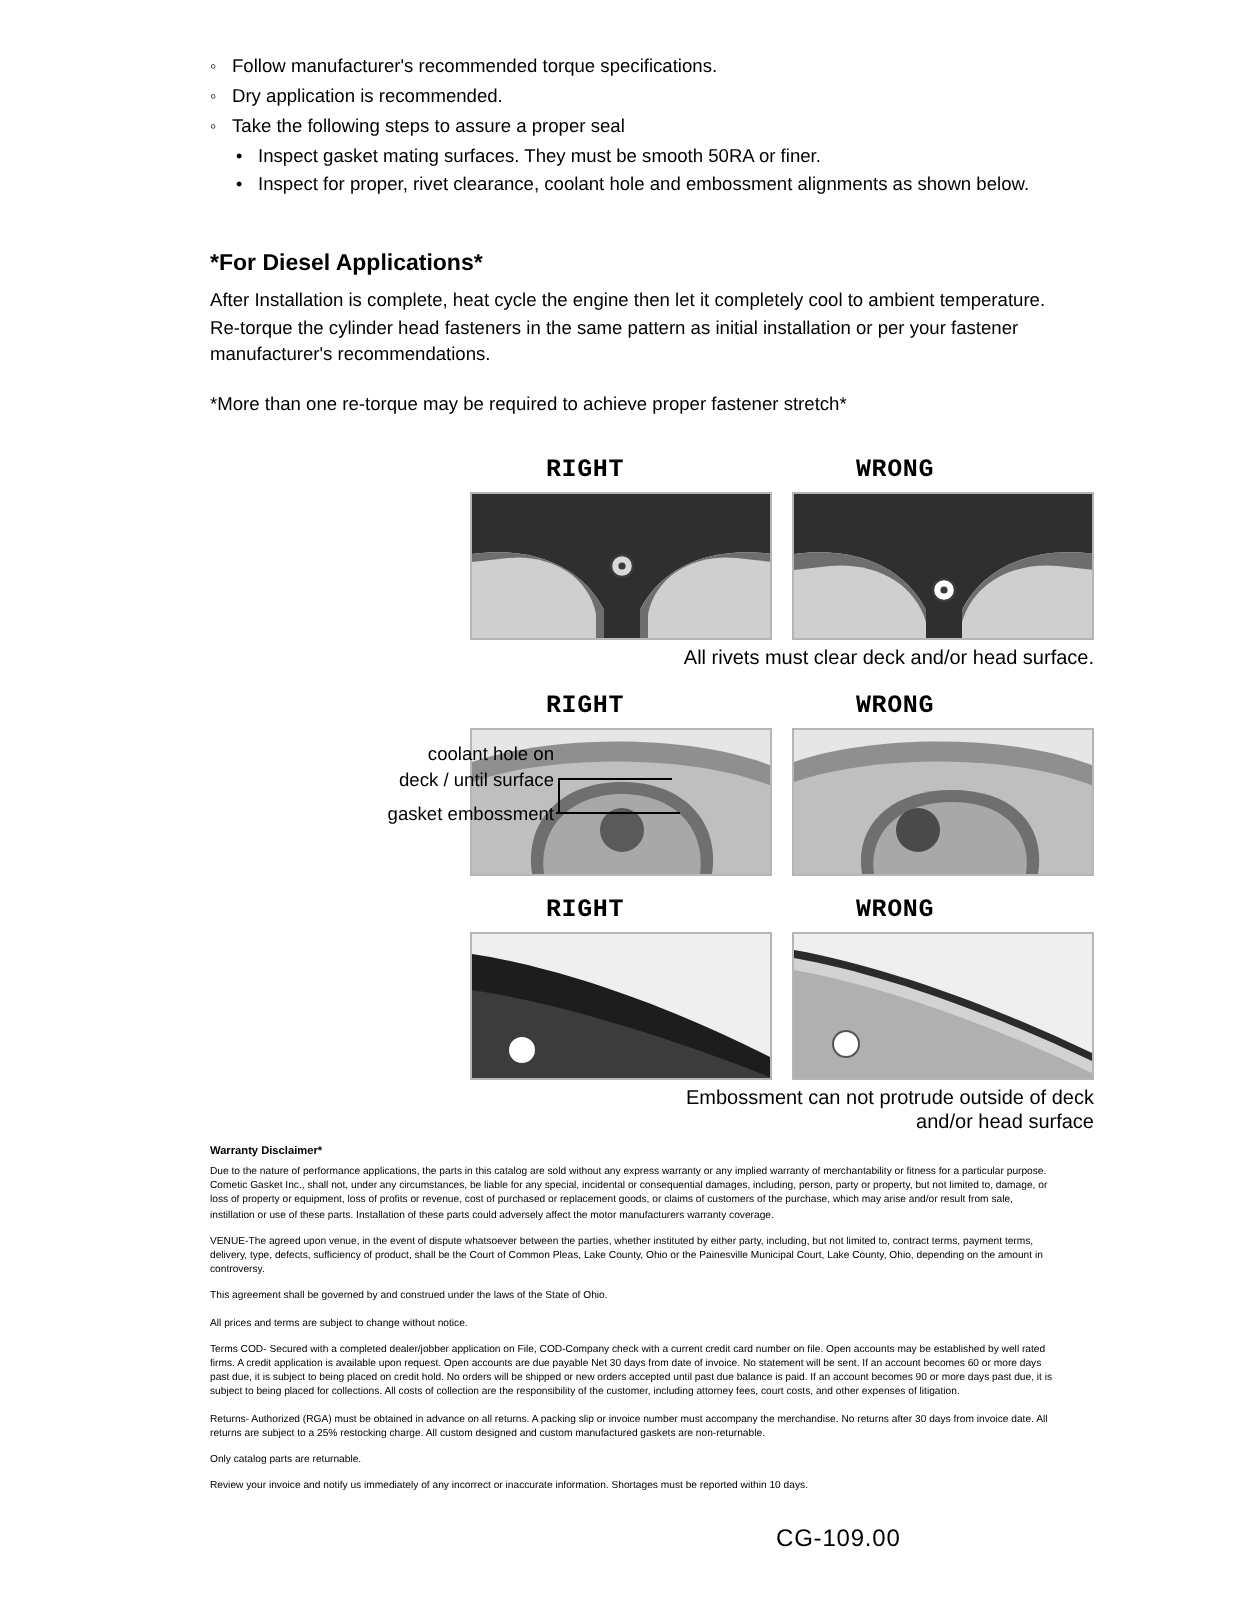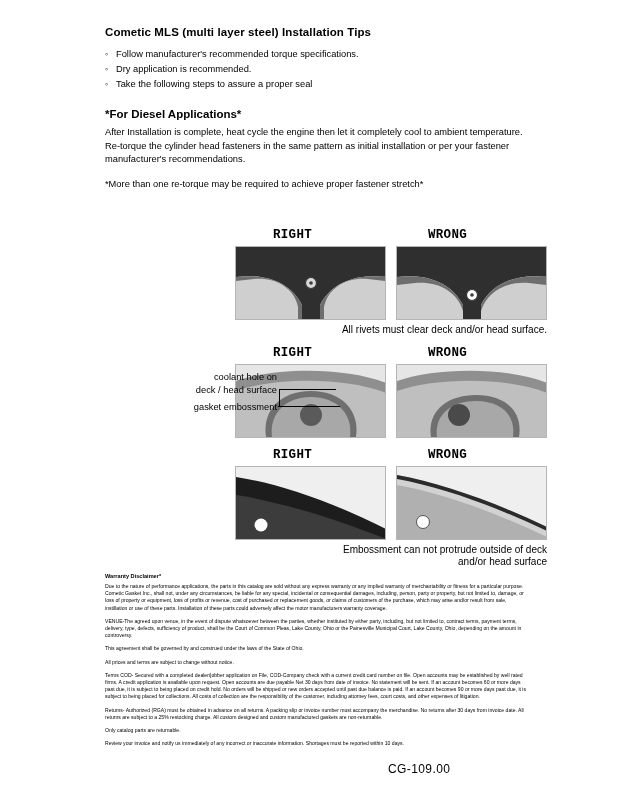--- a/index.html
+++ b/index.html
@@ -66,21 +66,21 @@
   ul.subbullets > li::before {
     content: "\2022";
     position: absolute;
     left: 2px;
     top: 0;
     font-size: 9px;
   }
   h2.subtitle {
     font-size: 11.5px;
     font-weight: bold;
-    margin: 17px 0 6px 0;
+    margin: 27px 0 6px 0;
   }
   p.body {
     font-size: 9.3px;
     line-height: 13.6px;
     margin: 0 0 11px 0;
   }
   p.body.last { margin-bottom: 0; }
 
   
   .figures {
@@ -169,27 +169,30 @@
     font-weight: normal;
     letter-spacing: 0.4px;
   }
 </style>
 </head>
 <body>
 
 <div class="page">
 
   <div class="content">
-    <h1 class="title">Cometic MLS (multi layer steel) Installation Tips</h1>
 
     <ul class="bullets">
       <li>Follow manufacturer's recommended torque specifications.</li>
       <li>Dry application is recommended.</li>
       <li>
         <span>Take the following steps to assure a proper seal</span>
+        <ul class="subbullets">
+          <li>Inspect gasket mating surfaces.  They must be smooth 50RA or finer.</li>
+          <li>Inspect for proper, rivet clearance, coolant hole and embossment alignments as shown below.</li>
+        </ul>
       </li>
     </ul>
 
     <h2 class="subtitle">*For Diesel Applications*</h2>
     <p class="body">After Installation is complete, heat cycle the engine then let it completely cool to ambient temperature. Re-torque the cylinder head fasteners in the same pattern as initial installation or per your fastener manufacturer's recommendations.</p>
     <p class="body last">*More than one re-torque may be required to achieve proper fastener stretch*</p>
   </div>
 
   <div class="figures">
 
@@ -250,21 +253,21 @@
             <path d="M0,26 C40,12 110,12 150,28 L150,72 L0,72 Z" fill="#bfbfbf"></path>
             <path d="M34,72 C30,48 48,30 79,30 C110,30 126,48 122,72 Z" fill="#6f6f6f"></path>
             <path d="M40,72 C37,51 53,36 79,36 C105,36 119,51 116,72 Z" fill="#a8a8a8"></path>
             <circle cx="62" cy="50" r="11" fill="#4a4a4a"></circle>
           </svg>
         </div>
       </div>
 
       <div class="callouts" style="left:-133px; top:25px;">
         <div>coolant hole on</div>
-        <div>deck / head surface</div>
+        <div>deck / until surface</div>
       </div>
       <div class="callout-line" style="left:44px; top:43px; width:57px;"></div>
       <div class="callout-line" style="left:44px; top:43px; width:1px; height:18px;"></div>
 
       <div class="callouts" style="left:-133px; top:55px;">
         <div>gasket embossment</div>
       </div>
       <div class="callout-line" style="left:43px; top:60px; width:62px;"></div>
     </div>
 

